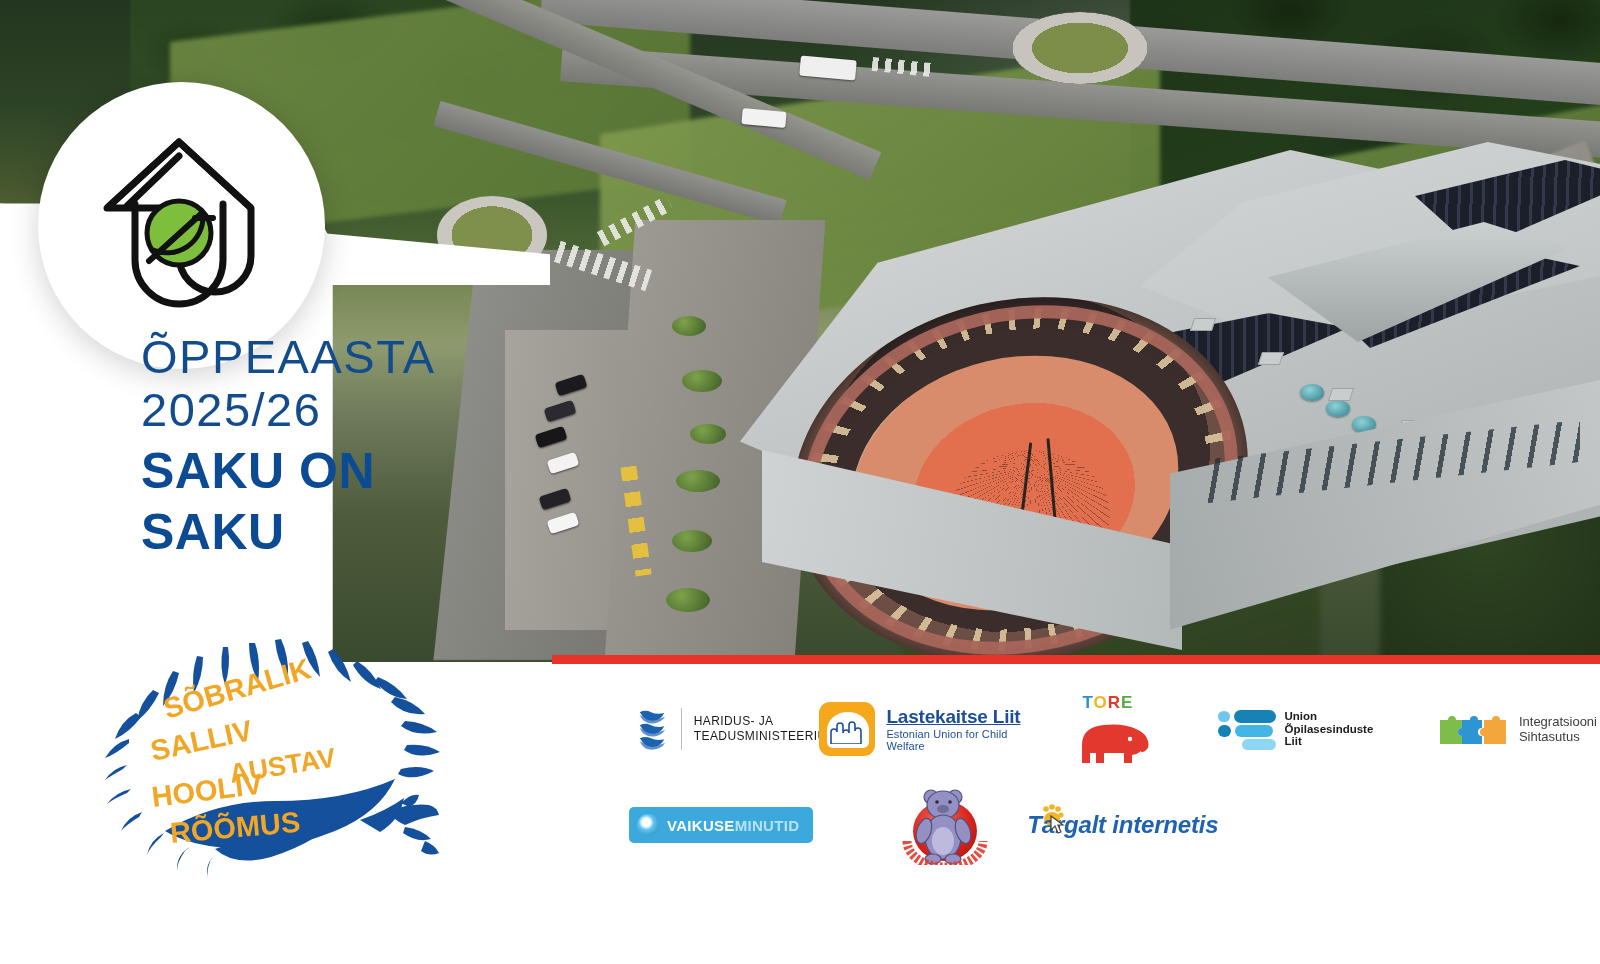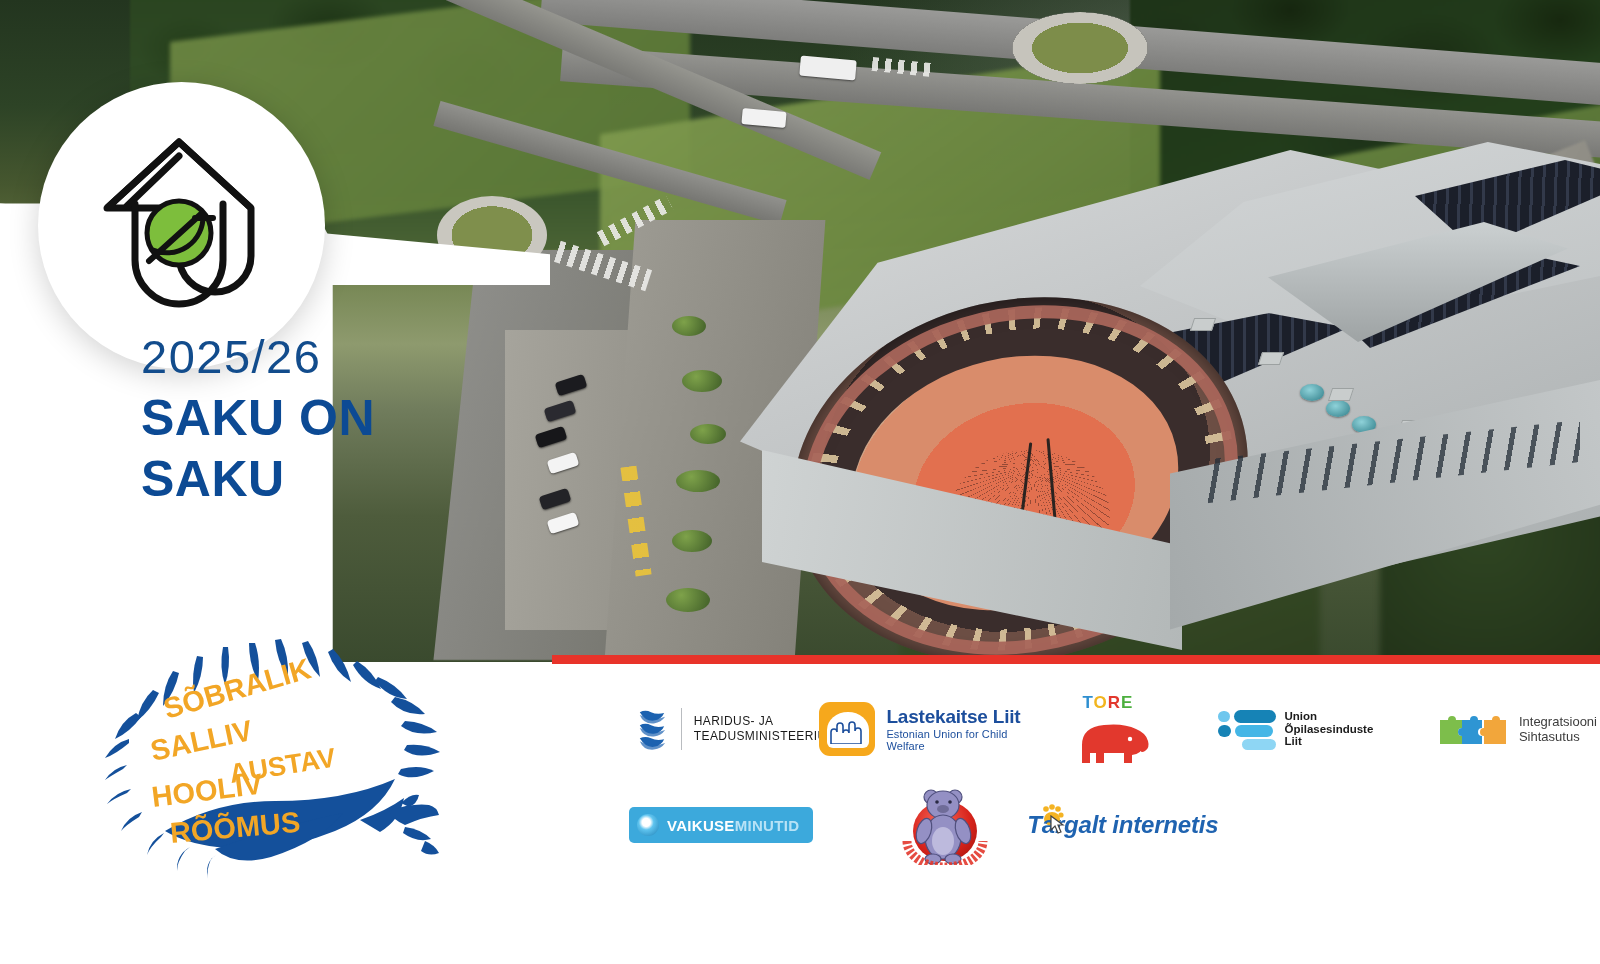--- a/index.html
+++ b/index.html
@@ -202,21 +202,21 @@
   .row2 { left:85px; top:115px; width:960px; justify-content:flex-start; gap:0; }
   .logo-cell { display:flex; align-items:center; }
 
   
   .hm-text { font-size:12px; line-height:15px; letter-spacing:.4px; color:#1a1a1a; font-variant:small-caps; }
   .hm-sep { width:1px; height:42px; background:#b9bcc0; margin:0 12px; }
 
   
   .lkl-box { width:58px; height:54px; border-radius:11px; background:#F6A81C; position:relative; }
   .lkl-inner { position:absolute; left:8px; top:10px; width:42px; height:36px; background:#fff; border-radius:50% 50% 6px 6px; }
-  .lkl-name { font-size:19px; font-weight:bold; color:#1C4E9C; letter-spacing:-.2px;}
+  .lkl-name { font-size:19px; font-weight:bold; color:#1C4E9C; letter-spacing:-.2px;text-decoration:underline;}
   .lkl-sub { font-size:11px; font-weight:normal; color:#1C4E9C; letter-spacing:.1px;}
 
   
   .tore { position:relative; width:94px; height:68px; }
   .tore-letters { position:absolute; top:-2px; left:8px; font-size:17px; font-weight:bold; letter-spacing:1px;}
 
   
   .eol-bars { position:relative; width:58px; height:38px; }
   .bar { position:absolute; border-radius:9px; }
   .eol-txt { font-size:11.5px; line-height:12.5px; font-weight:bold; color:#1b1b1b; margin-left:9px;}
@@ -343,20 +343,21 @@
       <path d="M20 82 L92 16 L164 82" fill="none" stroke="#111" stroke-width="7" stroke-linejoin="round"></path>
       <path d="M40 80 L92 30" fill="none" stroke="#111" stroke-width="7" stroke-linecap="round"></path>
       <circle cx="92" cy="107" r="32" fill="#7DBE3C" stroke="#111" stroke-width="5"></circle>
       <path d="M66 124 A36 36 0 0 0 116 90" fill="none" stroke="#111" stroke-width="5" stroke-linecap="round"></path>
       <path d="M62 135 L114 88" fill="none" stroke="#111" stroke-width="6" stroke-linecap="round"></path>
       <path d="M108 92 L126 92" fill="none" stroke="#111" stroke-width="6" stroke-linecap="round"></path>
     </svg>
   </div>
 
   <div class="txt-wrap">
+    <div class="h-thin">ÕPPEAASTA</div>
     <div class="h-thin">2025/26</div>
     <div class="h-bold">SAKU ON</div>
     <div class="h-bold">SAKU</div>
   </div>
 
   <div class="hog">
     <svg width="350" height="245" viewBox="0 0 350 245">
       <g fill="#14509B">
         <path d="M150 8 q6 18 3 38 q-9-16-9-38z"></path>
         <path d="M176 4 q8 17 7 38 q-11-15-13-37z"></path>

